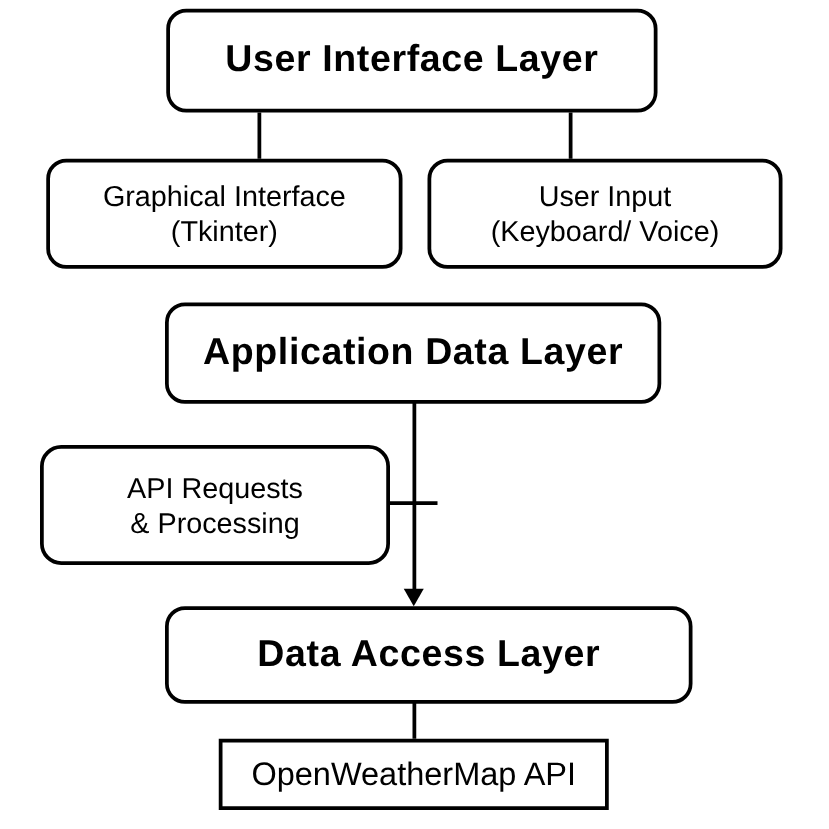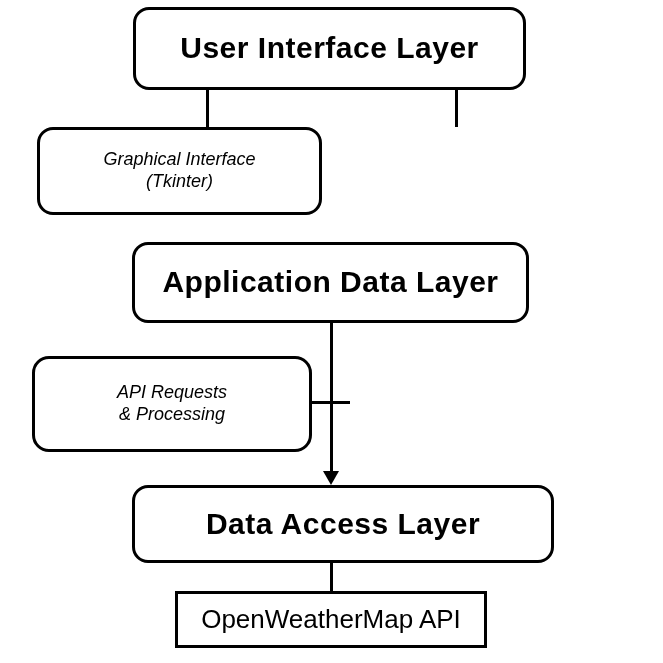--- a/index.html
+++ b/index.html
@@ -22,21 +22,21 @@
     align-items: center;
     justify-content: center;
     text-align: center;
     color: #000000;
     white-space: pre-line;
     line-height: 1.22;
   }
   .rounded { border-radius: 16px; }
   .square  { border-radius: 0; }
   .title   { font-weight: bold; font-size: 30px; letter-spacing: 0.5px; }
-  .body    { font-size: 18px; font-style: italic; }
+  .body    { font-size: 23px; }
   .owm     { font-size: 26px; }
   .vline, .hline {
     position: absolute;
     background: #000000;
   }
   .arrowhead {
     position: absolute;
     width: 0; height: 0;
     border-left: 8px solid transparent;
     border-right: 8px solid transparent;
@@ -75,20 +75,24 @@
 
   <div class="node rounded title" id="node-ui">
     <span>User Interface Layer</span>
   </div>
 
   <div class="node rounded body" id="node-gi">
     <span>Graphical Interface
 (Tkinter)</span>
   </div>
 
+  <div class="node rounded body" id="node-input">
+    <span>User Input
+(Keyboard/ Voice)</span>
+  </div>
 
   <div class="node rounded title" id="node-logic">
     <span>Application Data Layer</span>
   </div>
 
   <div class="node rounded body" id="node-api">
     <span>API Requests
 &amp; Processing</span>
   </div>
 

